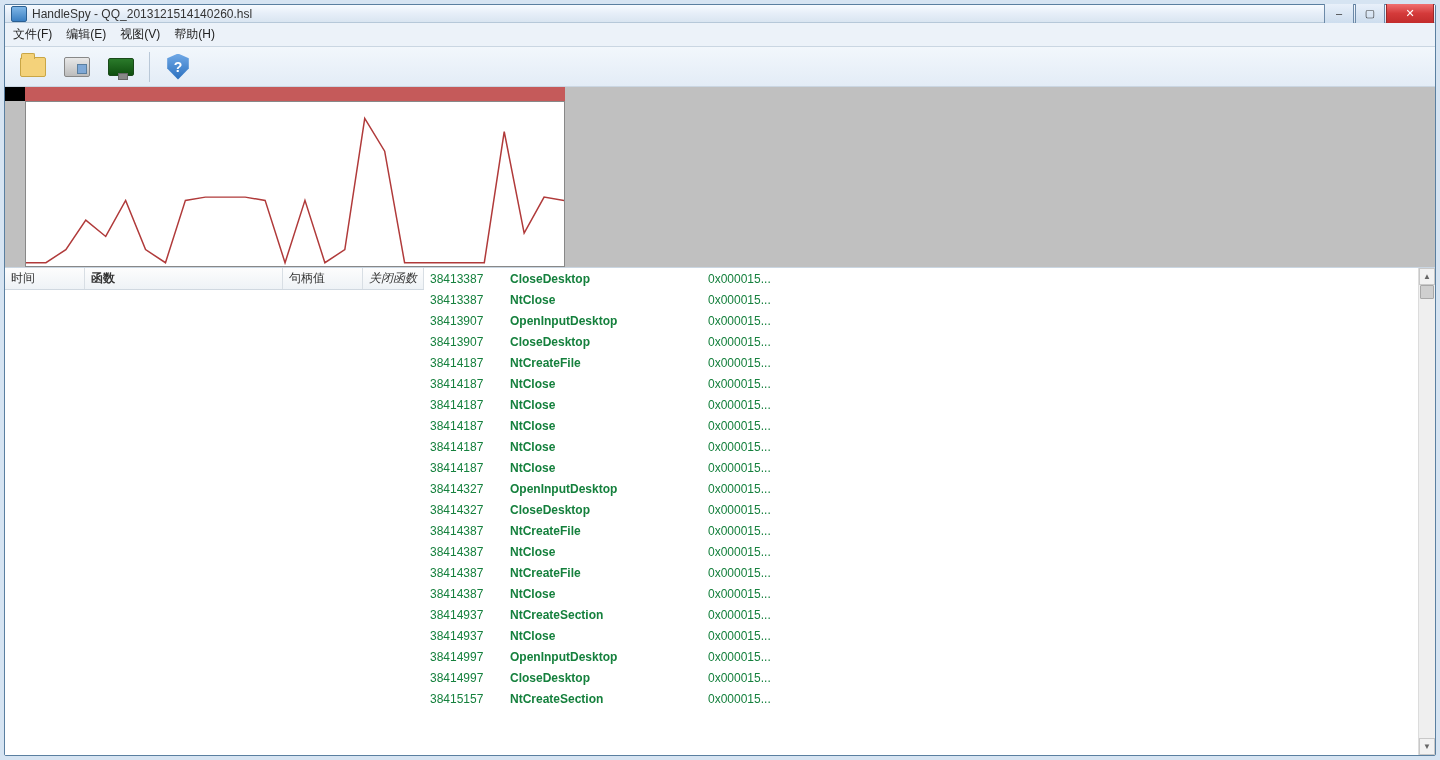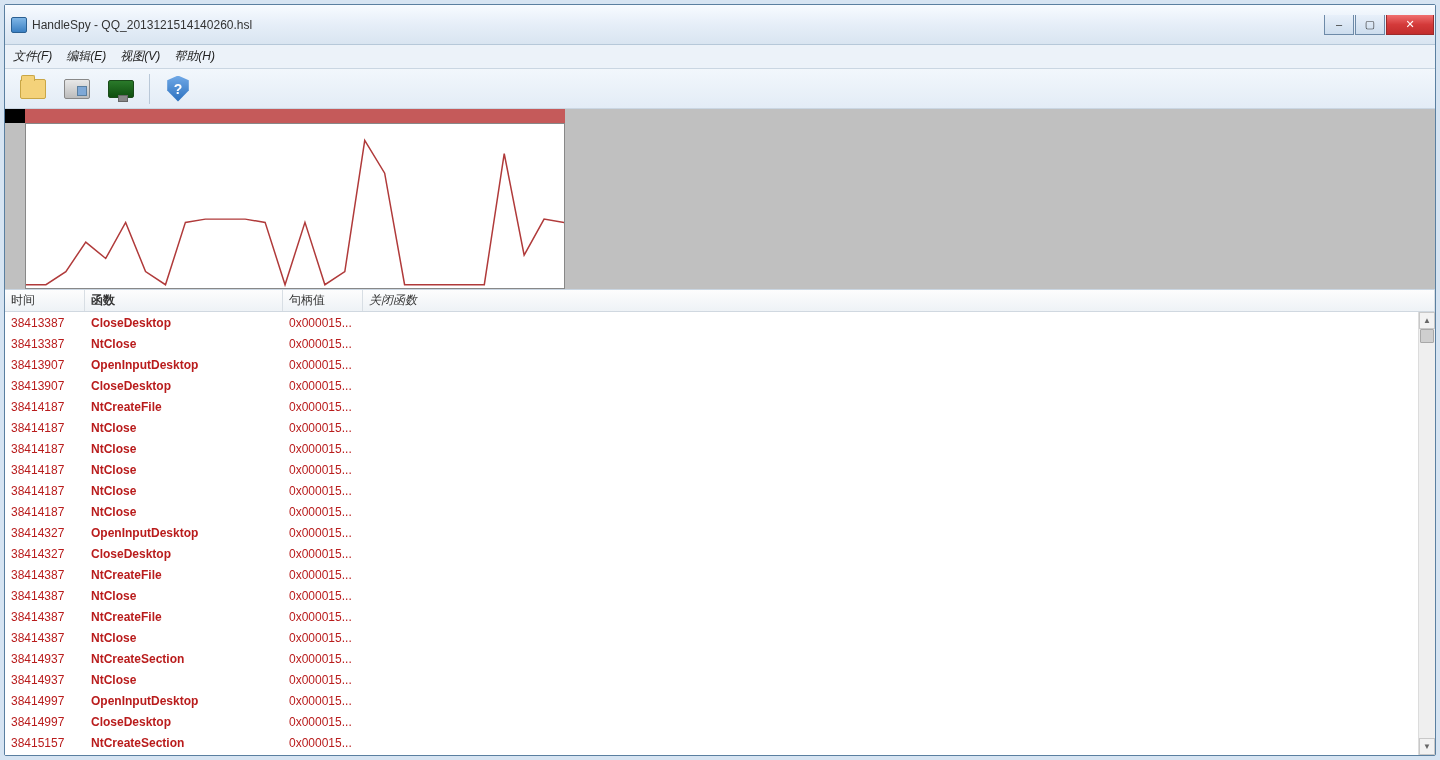--- a/index.html
+++ b/index.html
@@ -7,21 +7,21 @@
     width: 1440px; height: 760px; overflow: hidden;
     font-family: "Microsoft YaHei", "Segoe UI", Tahoma, sans-serif;
     font-size: 12px; background: #d6e4f2;
   }
   .window {
     position: absolute; left: 4px; top: 4px; right: 4px; bottom: 4px;
     border: 1px solid #5a7fa0; border-radius: 2px;
     background: #fff; display: flex; flex-direction: column;
   }
   .titlebar {
-    height: 40px; display: flex; align-items: center;
+    height: 18px; display: flex; align-items: center;
     background: linear-gradient(#f7fbff, #e6eef8 50%, #d9e5f1);
     border-bottom: 1px solid #b6c8d9;
     padding-left: 6px;
   }
   .titlebar .app-icon {
     width: 16px; height: 16px; margin-right: 5px;
     background: linear-gradient(#7fb6e6,#3a7fc2);
     border: 1px solid #2a5f92; border-radius: 2px;
   }
   .titlebar .title { color: #333; font-size: 12px; }
@@ -35,21 +35,21 @@
   .win-btn.close {
     width: 48px;
     background: linear-gradient(#f07070,#d43a3a 50%,#c22c2c);
     color: #fff; border-color:#9a2a2a;
   }
   .menubar {
     height: 24px; display: flex; align-items: center;
     background: #ecf2f9; border-bottom: 1px solid #cad6e2;
     padding: 0 8px; gap: 14px;
   }
-  .menu-item { font-size: 12px; color: #222; cursor: default; font-style: italic; }
+  .menu-item { font-size: 12px; color: #222; cursor: default; }
   .toolbar {
     height: 40px; display: flex; align-items: center;
     background: linear-gradient(#f2f7fc,#e3ecf6);
     border-bottom: 1px solid #cad6e2;
     padding: 0 8px; gap: 4px;
   }
   .tool-btn {
     width: 40px; height: 36px; display:flex;align-items:center;justify-content:center;
     border: 1px solid transparent; border-radius:3px;
   }
@@ -94,38 +94,38 @@
   .chart-left-dark { width:20px; height:14px; background:#000; }
   .chart-red-top { flex:none; height:14px; width:540px; background:#c55a5a; }
   .chart-plot {
     position:absolute;
     left:20px; top:14px; width:540px; height:166px;
     background:#fff; border:1px solid #888;
   }
   .chart-wrap { position:relative; width:560px; height:100%; }
   .chart-plot svg { width:100%; height:100%; display:block; }
   .table-area {
-    flex:1; display:flex; flex-direction:column; overflow:hidden;
+    flex:1; display:flex; flex-direction:row; overflow:hidden;
     border-top:1px solid #cad6e2;
     background:#fff;
   }
   .table-header {
     display:flex; height:22px; align-items:center;
     background:linear-gradient(#fdfdfd,#eef2f6);
     border-bottom:1px solid #d0d8e0;
     font-size:12px; color:#333;
   }
   .th { padding:0 6px; border-right:1px solid #d8dee4; height:100%; display:flex; align-items:center; }
   .col-time { width:80px; }
   .col-func { width:198px;font-weight:bold; }
   .col-handle { width:80px; }
   .col-close { flex:1;font-style:italic; }
   .table-body {
     flex:1; overflow-y:auto; overflow-x:hidden;
-    font-size:12px; color:#b91c1c;
+    font-size:12px; color:#15803d;
   }
   .row { display:flex; height:21px; align-items:center; }
   .cell { padding:0 6px; white-space:nowrap; overflow:hidden; text-overflow:ellipsis;}
   .table-scrollbar-v {
     position:absolute; right:0; top:0; bottom:0; width:17px;
     background:#efefef; border-left:1px solid #dcdcdc;
   }
   .scroll-arrow {
     height:17px; background:#f2f2f2; border:1px solid #c8c8c8;
     display:flex;align-items:center;justify-content:center; font-size:8px; color:#666;

